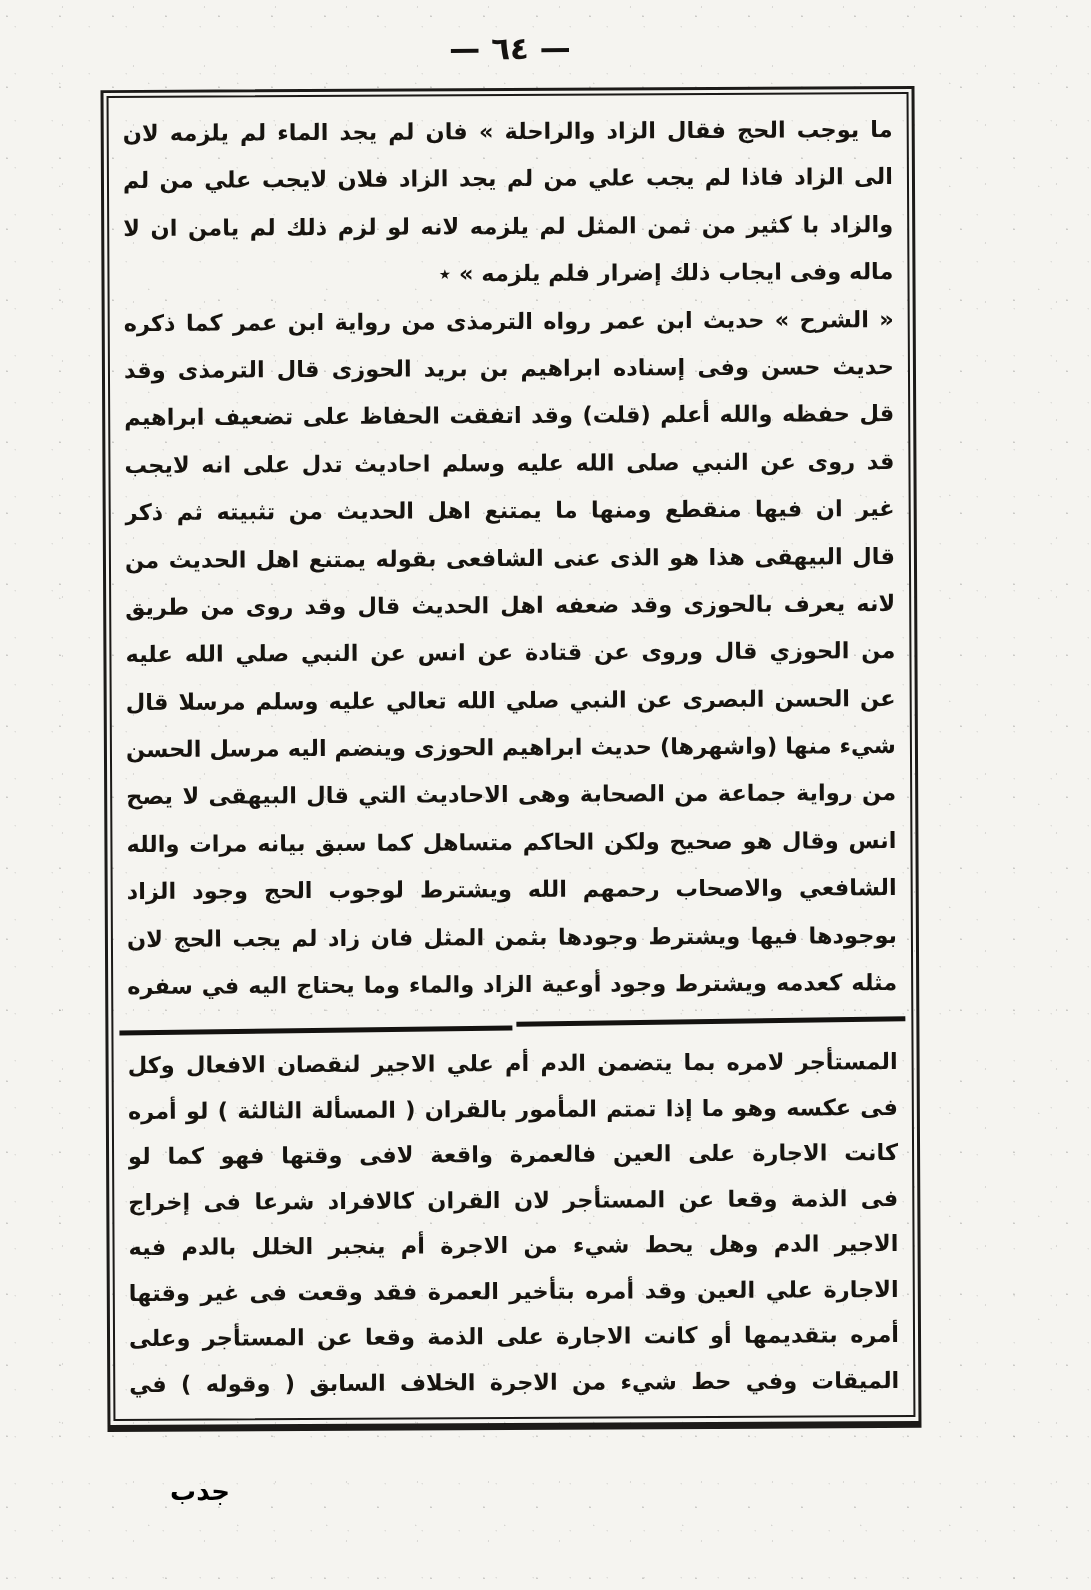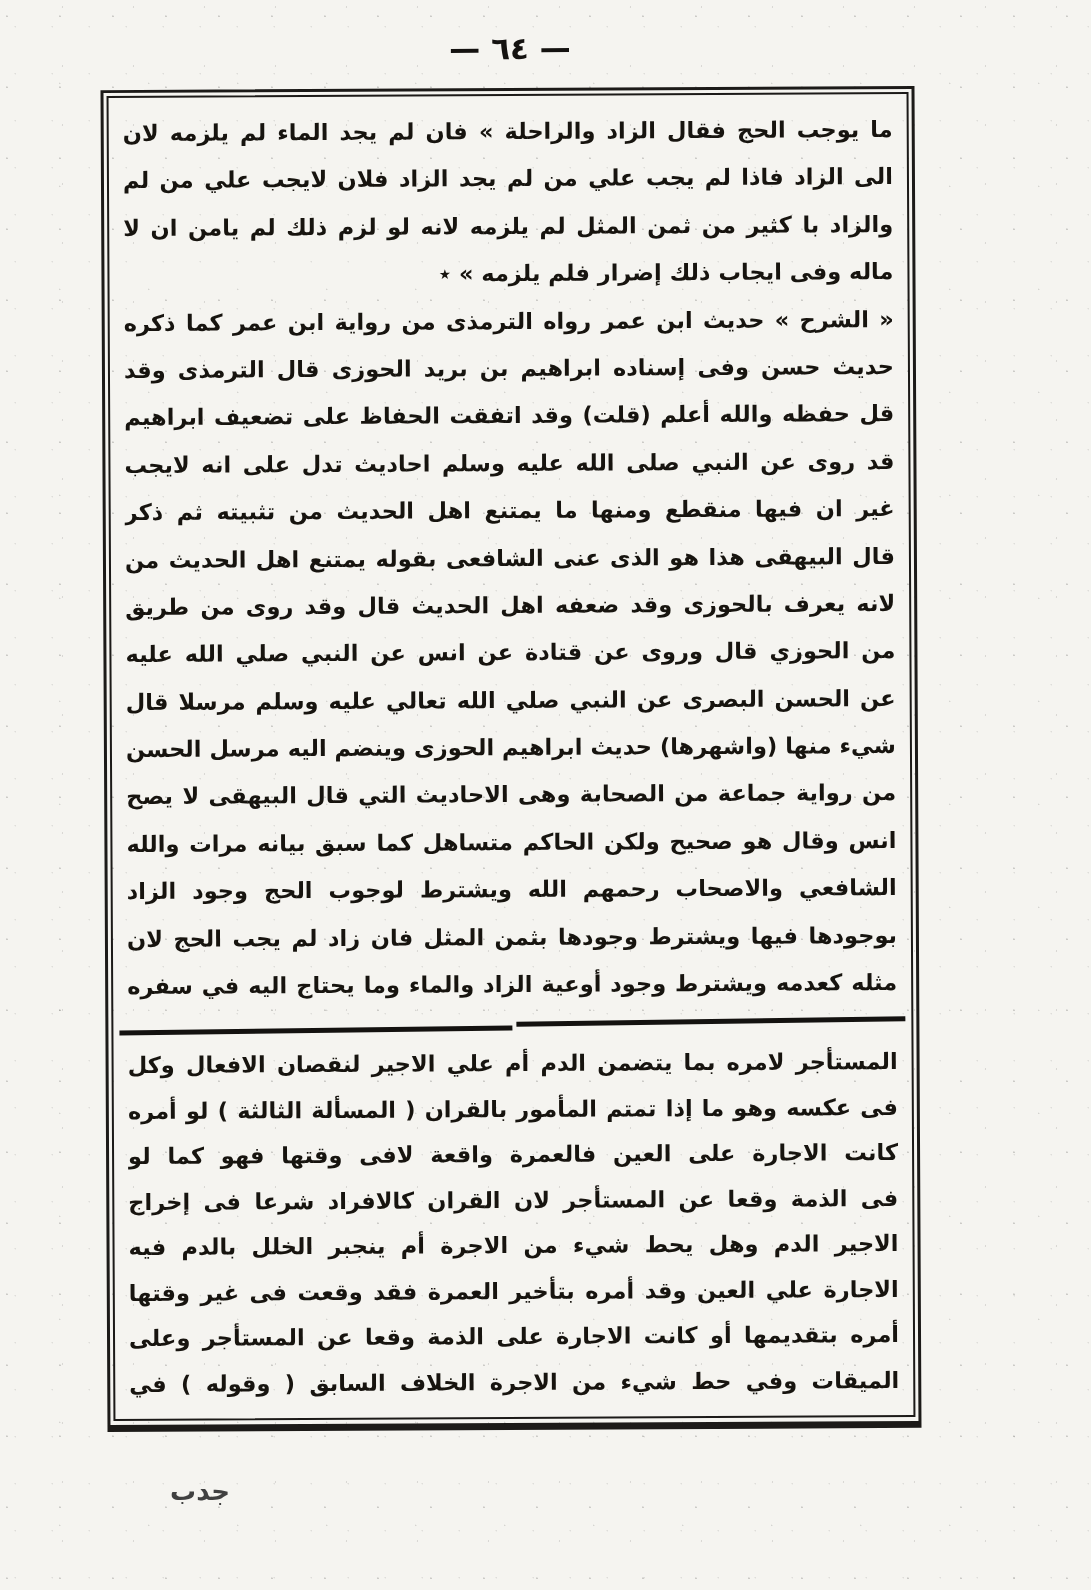--- a/index.html
+++ b/index.html
@@ -50,21 +50,21 @@
   .divider .seg-r{
     position:absolute;right:-8px;top:0;width:50.5%;height:5px;
     background:#141210;transform:rotate(-0.5deg);
   }
   .divider .seg-l{
     position:absolute;left:-8px;top:7px;width:51%;height:5px;
     background:#141210;transform:rotate(-0.45deg);
   }
   .catchword{
     position:absolute;left:170px;top:1476px;
-    font-size:26px;font-weight:bold;color:#404040;
+    font-size:26px;font-weight:bold;color:#000000;
     direction:rtl;
   }
 </style>
 </head>
 <body>
 
 <div class="page-number">— ٦٤ —</div>
 
 <div class="frame">
   <div class="frame-inner">

